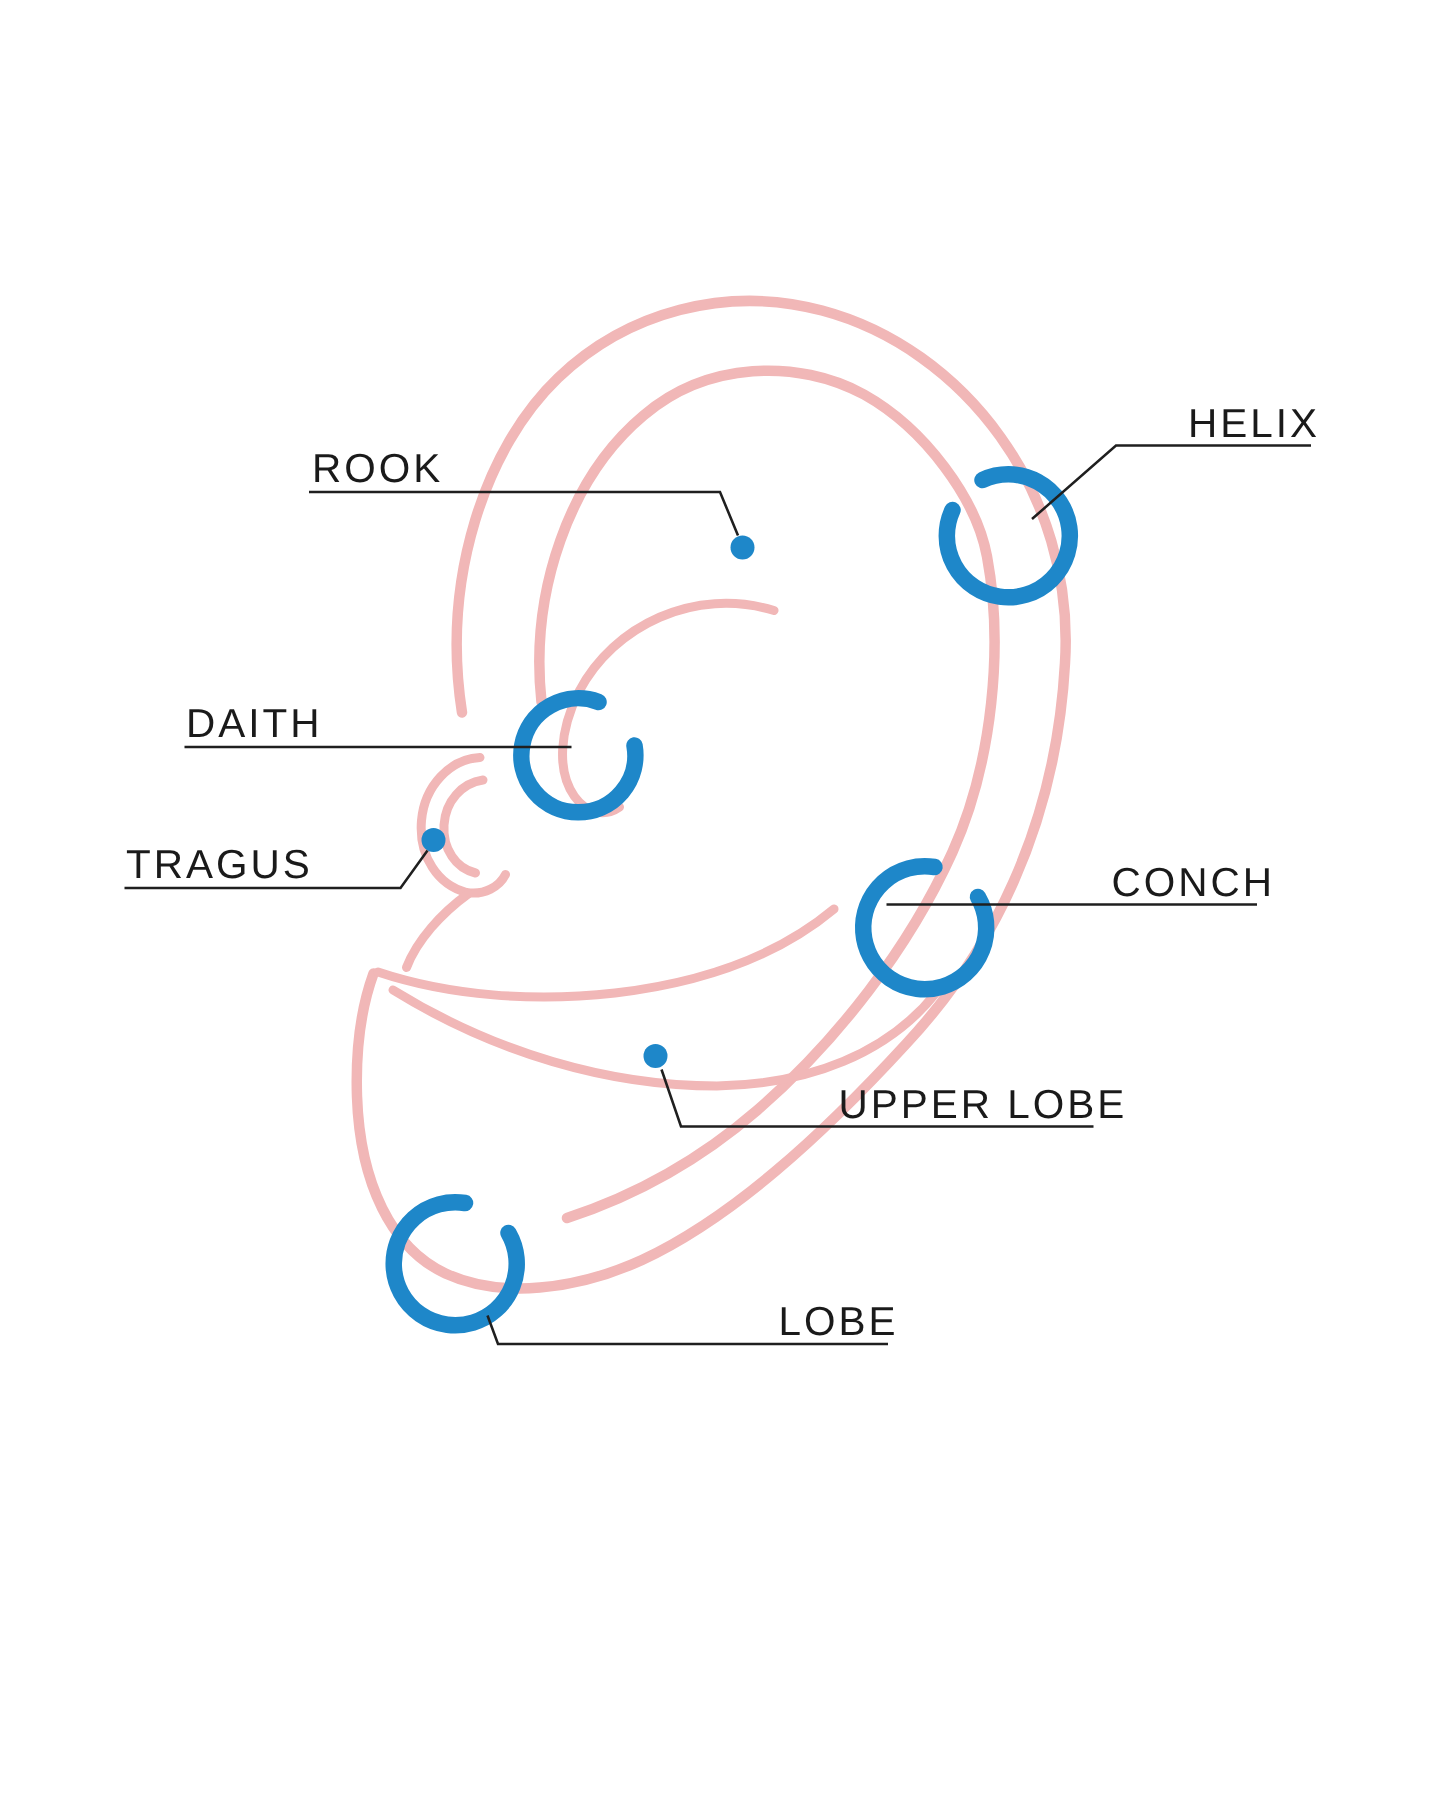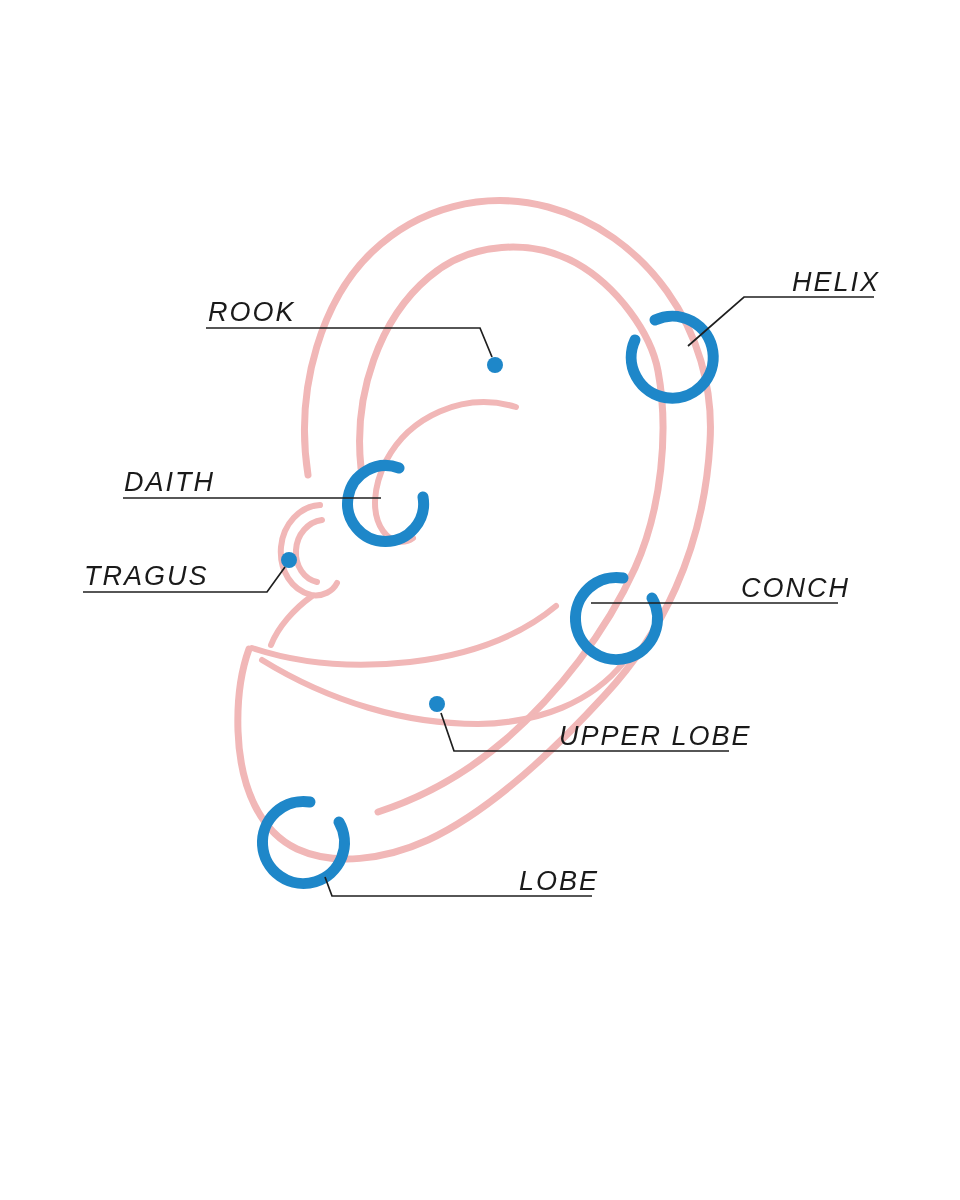--- a/index.html
+++ b/index.html
@@ -10,21 +10,20 @@
     --background:#FFFFFF;
   }
   *{margin:0;padding:0;box-sizing:border-box;}
   html,body{background:var(--background);}
   .canvas{
     position:relative;
     width:884px;
     height:1200px;
     background:var(--background);
     overflow:hidden;
-    font-style:italic;
   }
   svg{display:block;width:960px;height:1200px;}
   .ear{
     fill:none;
     stroke:var(--ear-outline);
     stroke-width:7;
     stroke-linecap:round;
     stroke-linejoin:round;
   }
   .ear-thin{stroke-width:6;}

